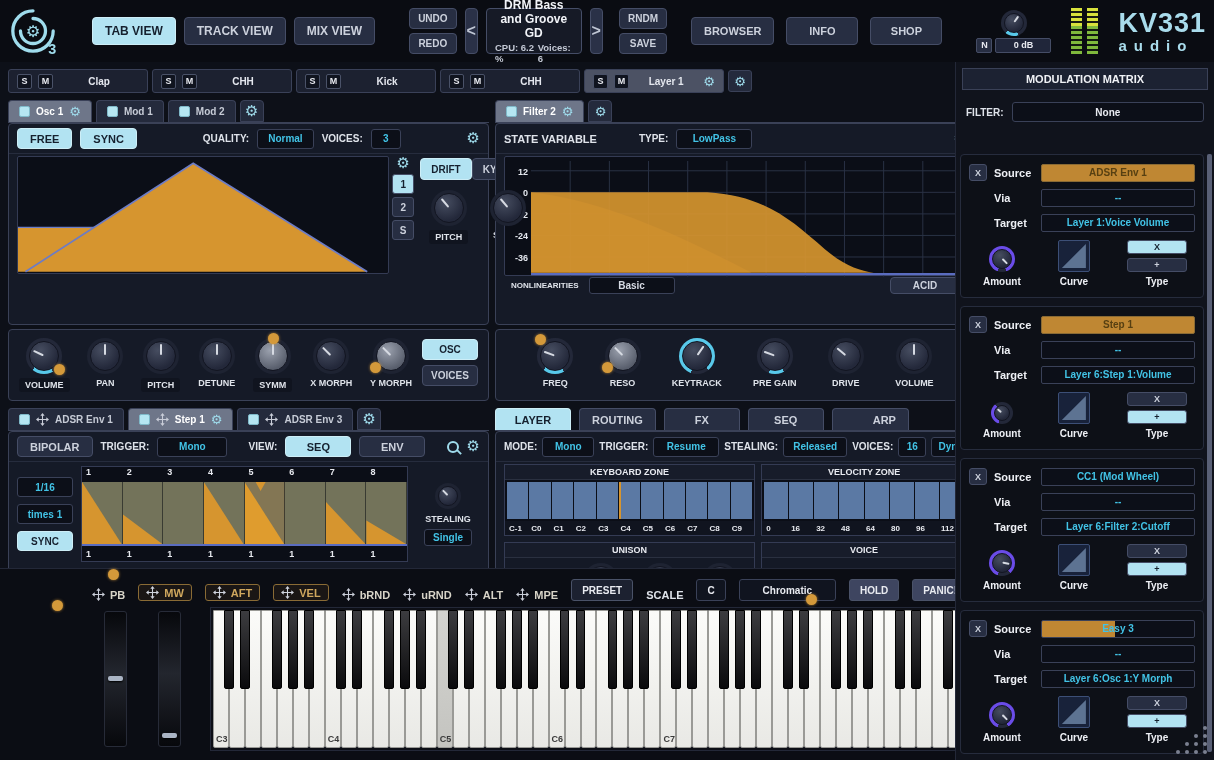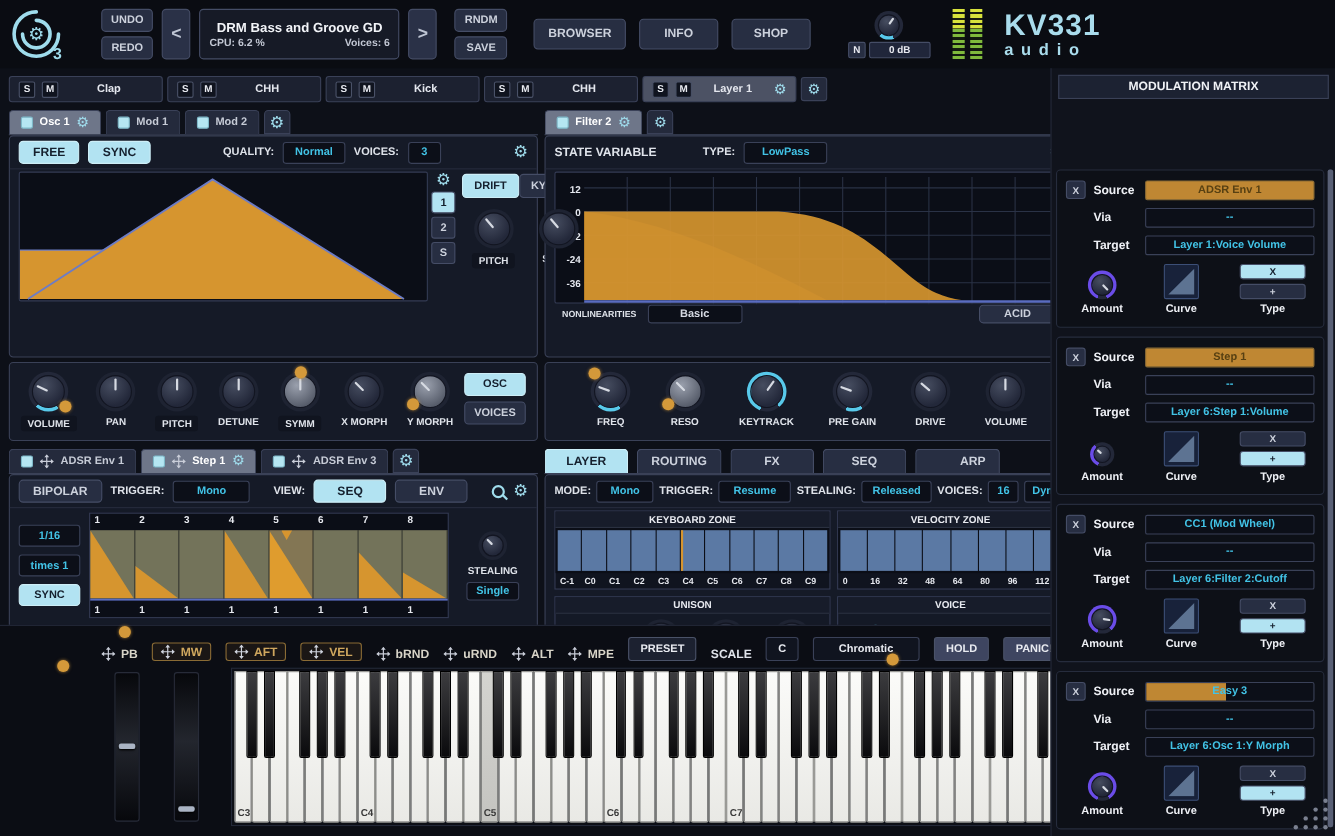--- a/index.html
+++ b/index.html
@@ -185,20 +185,25 @@
 
   <div class="topbar">
     <svg class="logo" viewBox="0 0 52 52">
       <g stroke="#9fdcec" fill="none" stroke-width="3.4" stroke-linecap="round">
         <path d="M26 5 a21 21 0 1 0 21 21"></path>
         <path d="M26 13 a13 13 0 1 1 -13 13"></path>
       </g>
       <text x="26" y="32" text-anchor="middle" font-size="17" fill="#9fdcec" font-family="DejaVu Sans">⚙</text>
       <text x="46" y="50" text-anchor="middle" font-size="15" font-weight="bold" fill="#9fdcec">3</text>
     </svg>
+    <div class="viewtabs">
+        <div class="btn on">TAB VIEW</div>
+        <div class="btn">TRACK VIEW</div>
+        <div class="btn">MIX VIEW</div>
+      </div>
     <div class="stack">
       <div class="btn">UNDO</div>
       <div class="btn">REDO</div>
     </div>
     <div class="navarrow">&lt;</div>
     <div class="presetbox">
       <div class="presetname">DRM Bass and Groove GD</div>
       <div class="presetsub">
         <span>CPU: 6.2 %</span>
         <span>Voices: 6</span>
@@ -1041,20 +1046,24 @@
           <div class="bkey" style="left: 86.5745%; width: 1.31915%;"></div>
           <div class="bkey" style="left: 90.8298%; width: 1.31915%;"></div>
           <div class="bkey" style="left: 92.9574%; width: 1.31915%;"></div>
           <div class="bkey" style="left: 97.2128%; width: 1.31915%;"></div>
         </div>
     </div>
   </div>
 
   <div class="matrix">
     <div class="mmhead">MODULATION MATRIX</div>
+    <div class="mmfilter">
+      <span class="lbl">FILTER:</span>
+      <div class="val">None</div>
+    </div>
     <div class="slots">
         <div class="slot">
           <div class="srow">
             <div class="del">X</div>
             <span class="slabel">Source</span>
             <div class="sval orange">ADSR Env 1</div>
           </div>
           <div class="srow">
             <span class="ind"></span>
             <span class="slabel">Via</span>

